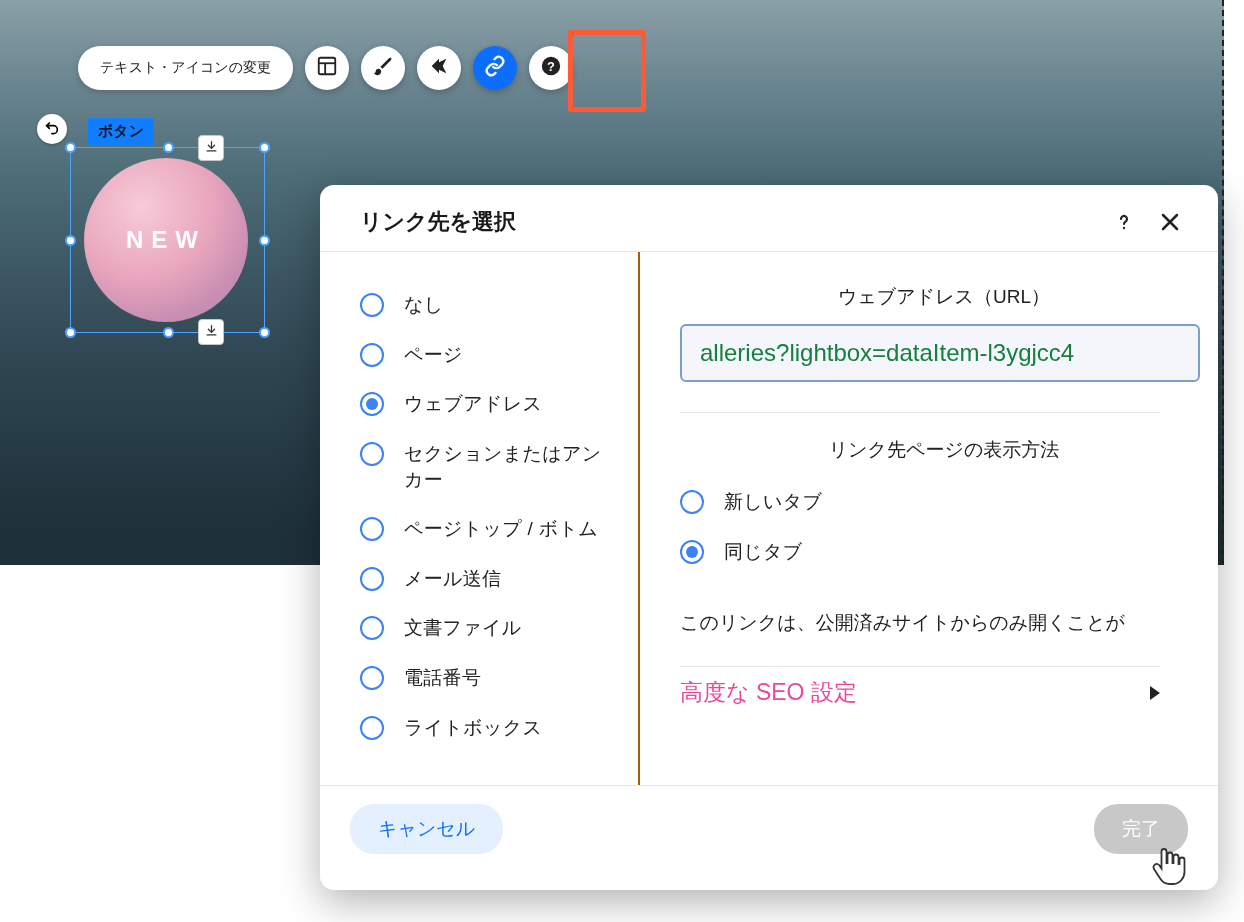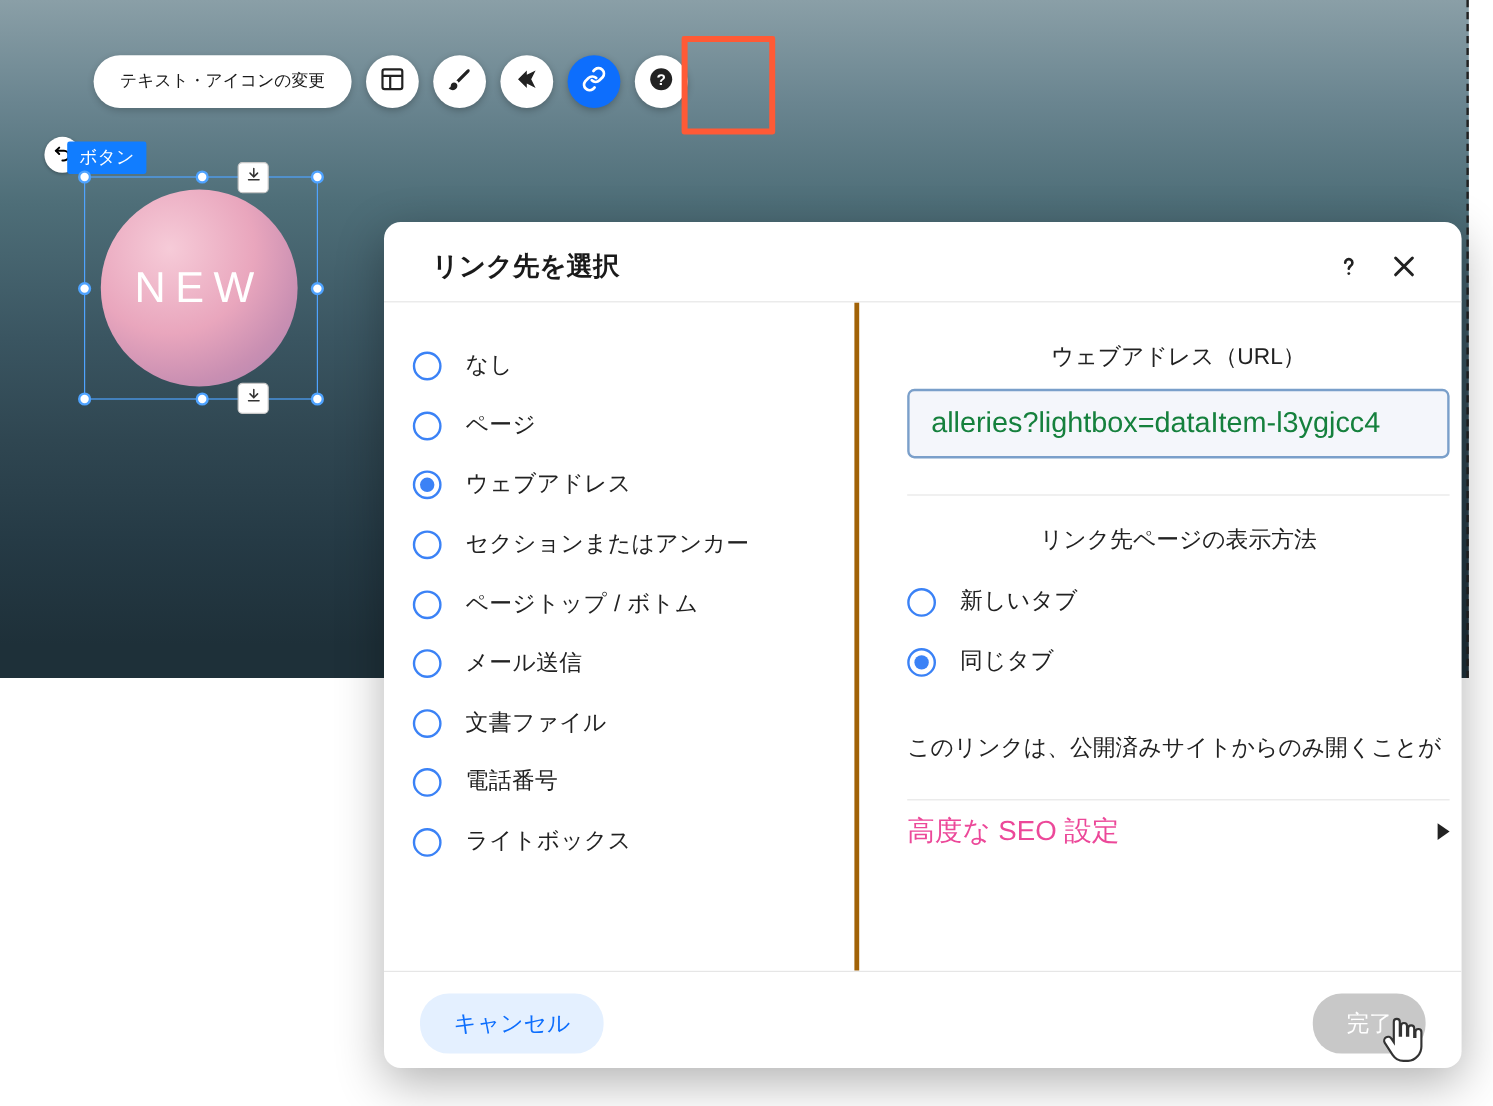--- a/index.html
+++ b/index.html
@@ -48,23 +48,23 @@
       border: 5px solid #ff5a36; border-radius: 2px; pointer-events: none;
     }
     .undo-pill {
       position: absolute; top: 114px; left: 37px;
       width: 30px; height: 30px; border-radius: 50%;
       background: #fff; display: flex; align-items: center; justify-content: center;
       box-shadow: 0 1px 3px rgba(0,0,0,.3); cursor: pointer;
     }
     .undo-pill svg { width: 16px; height: 16px; }
     .button-label-tag {
-      position: absolute; top: 118px; left: 56px;
-      background: #117dff; color: #ffffff; font-size: 15px;
-      padding: 4px 10px; border-radius: 2px;
+      position: absolute; top: 118px; left: 88px;
+      background: #117dff; color: #0f172a; font-size: 15px;
+      padding: 4px 10px; border-radius: 2px; font-weight: bold;
     }
     .sel-box {
       position: absolute; top: 147px; left: 70px; width: 195px; height: 186px;
       border: 1.5px solid #4fa3ff;
     }
     .sel-handle { position: absolute; width: 11px; height: 11px; background: #fff; border: 2px solid #4fa3ff; border-radius: 50%; }
     .h-tl { top: -6px; left: -6px; } .h-tc { top: -6px; left: calc(50% - 5px); } .h-tr { top: -6px; right: -6px; }
     .h-ml { top: calc(50% - 5px); left: -6px; } .h-mr { top: calc(50% - 5px); right: -6px; }
     .h-bl { bottom: -6px; left: -6px; } .h-bc { bottom: -6px; left: calc(50% - 5px); } .h-br { bottom: -6px; right: -6px; }
     .mini-btn {
@@ -74,40 +74,40 @@
       cursor: pointer;
     }
     .mini-btn svg { width: 15px; height: 15px; }
     .mini-top { top: -13px; right: 40px; }
     .mini-bot { bottom: -13px; right: 40px; }
     .new-circle {
       position: absolute; top: 158px; left: 84px; width: 164px; height: 164px;
       border-radius: 50%;
       background: radial-gradient(circle at 35% 30%, #f6cbd8 0%, #e9a6bd 45%, #c98fb2 72%, #ab82b0 100%);
       display: flex; align-items: center; justify-content: center;
-      color: #fff; font-size: 36px; letter-spacing: 8px; font-weight: 400;
+      color: #fff; font-size: 24px; letter-spacing: 8px; font-weight: 700;
       cursor: pointer;
     }
     .modal {
       position: absolute; top: 185px; left: 320px; width: 898px; height: 705px;
       background: #fff; border-radius: 14px;
       box-shadow: 0 12px 40px rgba(0,0,0,.3);
       overflow: hidden; display: flex; flex-direction: column;
     }
     .modal-head {
       display: flex; align-items: center; justify-content: space-between;
       padding: 22px 36px 14px 40px; border-bottom: 1px solid #e6e6e6;
     }
     .modal-title { font-size: 22px; font-weight: 700; color: #1a1a1a; }
     .modal-head-actions { display: flex; align-items: center; gap: 22px; }
     .head-icon { width: 24px; height: 24px; cursor: pointer; color: #222; }
     .modal-body { flex: 1; display: flex; overflow: hidden; }
     .col-left {
-      width: 396px; border-right: 4px solid #a16207;
-      padding: 28px 28px 28px 24px; overflow-y: auto;
+      width: 320px; border-right: 2px solid #a16207;
+      padding: 28px 28px 28px 40px; overflow-y: auto;
     }
     .radio-row {
       display: flex; align-items: flex-start; gap: 20px;
       padding: 12px 0; cursor: pointer;
     }
     .radio { flex: none; width: 24px; height: 24px; border-radius: 50%; border: 2px solid #3b82f6; position: relative; margin-top: 1px; }
     .radio.checked::after { content: ""; position: absolute; top: 4px; left: 4px; width: 12px; height: 12px; border-radius: 50%; background: #3b82f6; }
     .radio-label {
       font-size: 19px; color: #222; line-height: 1.35; letter-spacing: 0.3px;
     }
@@ -122,21 +122,21 @@
     .note-text { font-size: 19px; color: #222; margin-top: 34px; white-space: nowrap; overflow: hidden; }
     .seo-row {
       display: flex; align-items: center; justify-content: space-between;
       margin-top: 30px; max-width: 480px; padding: 10px 0;
       border-top: 1px solid #e6e6e6; cursor: pointer;
       font-size: 23px; color: #ec4899;
     }
     .seo-row .arrow { width: 0; height: 0; border-top: 7px solid transparent; border-bottom: 7px solid transparent; border-left: 10px solid #222; }
     .modal-foot {
       display: flex; align-items: center; justify-content: space-between;
-      padding: 18px 30px 12px 30px; border-top: 1px solid #e6e6e6;
+      padding: 18px 30px 36px 30px; border-top: 1px solid #e6e6e6;
     }
     .btn {
       border: none; border-radius: 24px; padding: 12px 28px;
       font-size: 19px; cursor: pointer;
     }
     .btn-secondary { background: #e4f0ff; color: #0d6efd; }
     .btn-primary { background: #c8c8c8; color: #fff; cursor: default; }
     .cursor-hand {
       position: absolute; top: 845px; left: 1150px; width: 36px; height: 42px;
       pointer-events: none;

